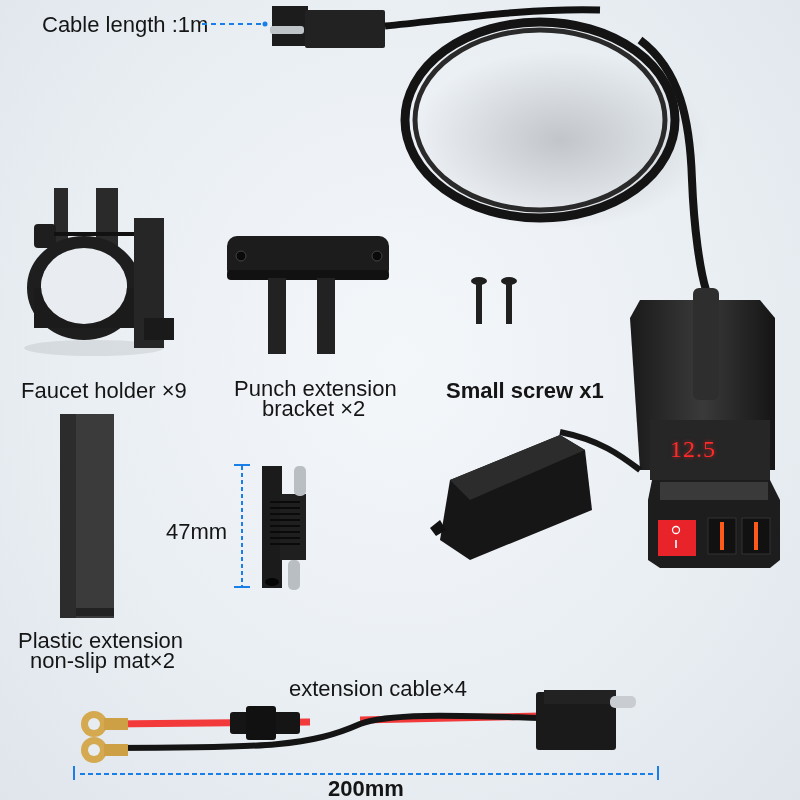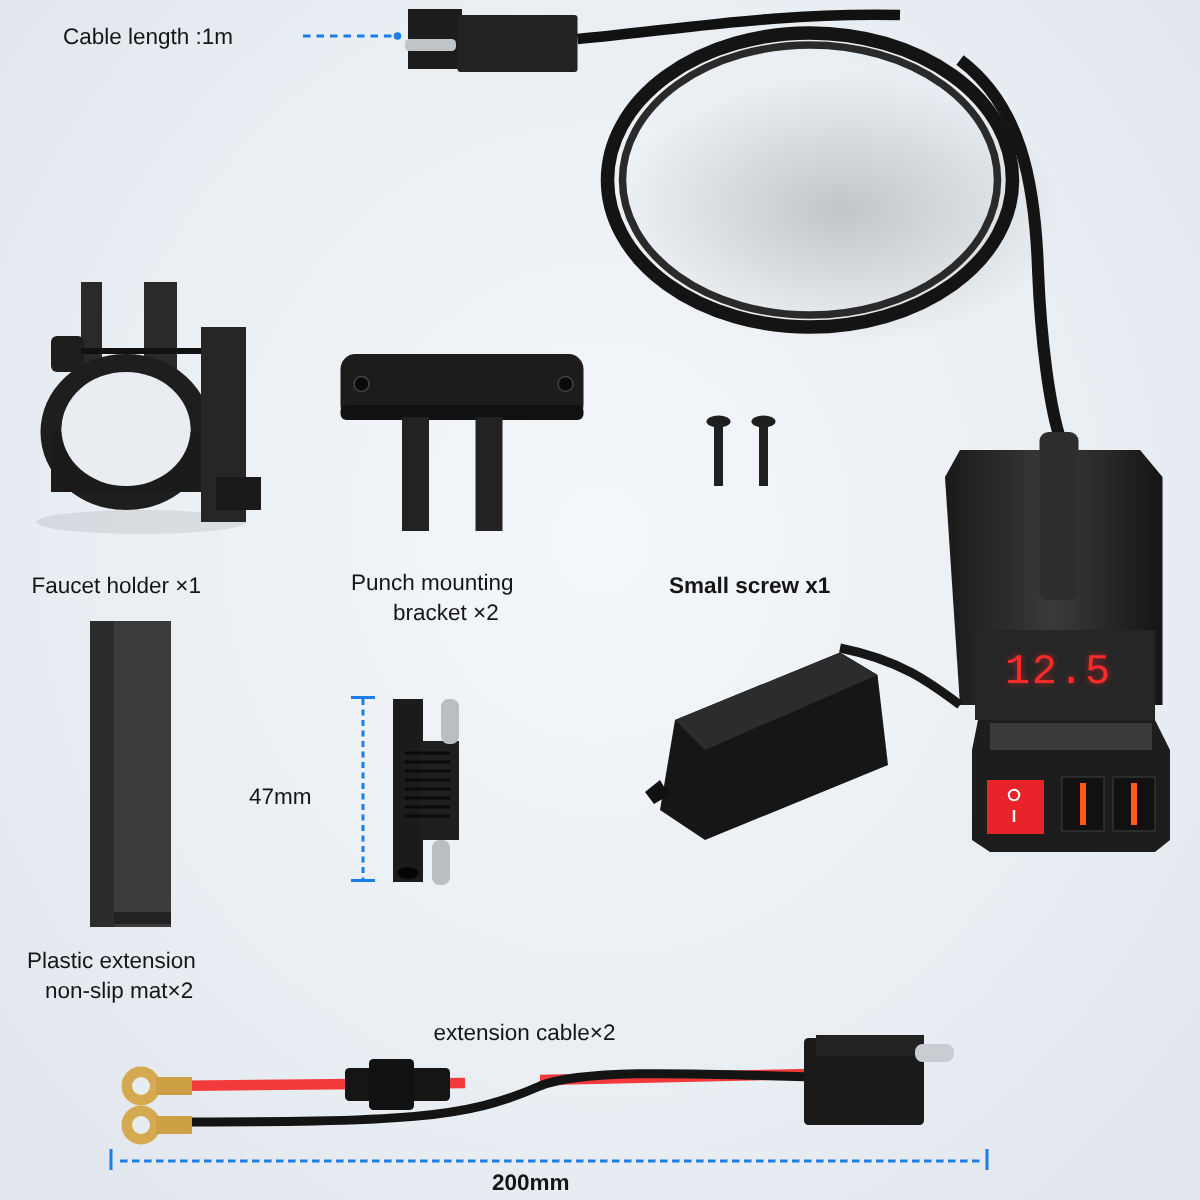--- a/index.html
+++ b/index.html
@@ -2,21 +2,21 @@
 <html><head>
 <meta charset="utf-8">
 <style>
   html, body { margin: 0; padding: 0; }
   body {
     width: 800px; height: 800px; overflow: hidden; position: relative;
     background: radial-gradient(ellipse at 50% 45%, #f4f7fa 0%, #e9eef3 60%, #dfe5eb 100%);
     font-family: "Liberation Sans", sans-serif;
     color: #111;
   }
-  .label { position: absolute; font-size: 15px; line-height: 21px; color: #151515; white-space: nowrap; }
+  .label { position: absolute; font-size: 22px; line-height: 21px; color: #151515; white-space: nowrap; }
   .label.center { text-align: center; }
   .obj { position: absolute; }
   svg { display: block; }
 </style>
 </head>
 <body>
 
 <div class="label" style="left:42px; top:14px;">Cable length :1m</div>
 <svg class="obj" style="left:200px; top:18px;" width="70" height="12">
   <line x1="2" y1="6" x2="64" y2="6" stroke="#1a7ee8" stroke-width="2" stroke-dasharray="5,4"></line>
@@ -65,45 +65,45 @@
   <rect x="720" y="522" width="4" height="28" fill="#ff5a1a"></rect>
   <rect x="742" y="518" width="28" height="36" fill="#111" stroke="#333"></rect>
   <rect x="754" y="522" width="4" height="28" fill="#ff5a1a"></rect>
 
   <path d="M640,470 C620,455 600,440 560,432" stroke="#161616" stroke-width="6" fill="none"></path>
 
   <path d="M450,480 L560,435 L585,450 L592,510 L470,560 L440,540 Z" fill="#161616"></path>
   <path d="M450,480 L560,435 L585,450 L470,500 Z" fill="#2c2c2c"></path>
   <path d="M440,520 L430,528 L436,536 L446,530 Z" fill="#111"></path>
 </svg>
-<div class="obj" style="left:670px; top:432px; font-family:Liberation Mono, monospace; font-size:28px; line-height:34px; color:#ff2a2a; letter-spacing:1px; text-shadow:0 0 4px rgba(255,40,40,0.6);">12.5</div>
+<div class="obj" style="left:670px; top:432px; font-family:Liberation Serif, serif; font-size:24px; line-height:34px; color:#ff2a2a; letter-spacing:1px; text-shadow:0 0 4px rgba(255,40,40,0.6);">12.5</div>
 
 <svg class="obj" style="left:14px; top:188px;" width="160" height="170">
   <ellipse cx="80" cy="160" rx="70" ry="8" fill="#000" opacity="0.08"></ellipse>
   <rect x="40" y="0" width="14" height="70" fill="#2a2a2a"></rect>
   <rect x="82" y="0" width="22" height="70" fill="#2a2a2a"></rect>
   <rect x="20" y="36" width="22" height="24" rx="4" fill="#1e1e1e"></rect>
   <line x1="40" y1="46" x2="126" y2="46" stroke="#111" stroke-width="4"></line>
   <ellipse cx="70" cy="100" rx="50" ry="45" fill="none" stroke="#1e1e1e" stroke-width="14"></ellipse>
   <rect x="20" y="100" width="100" height="40" fill="#1b1b1b"></rect>
   <ellipse cx="70" cy="98" rx="43" ry="38" fill="#e9edf1"></ellipse>
   <rect x="120" y="30" width="30" height="130" fill="#262626"></rect>
   <rect x="130" y="130" width="30" height="22" fill="#1a1a1a"></rect>
 </svg>
-<div class="label" style="left:21px; top:380px;">Faucet holder ×1</div>
+<div class="label" style="left:21px; top:380px;">Faucet holder ×9</div>
 
 <svg class="obj" style="left:225px; top:234px;" width="170" height="125">
   <rect x="2" y="2" width="162" height="44" rx="10" fill="#1c1c1c"></rect>
   <rect x="2" y="36" width="162" height="10" rx="4" fill="#111"></rect>
   <circle cx="16" cy="22" r="5" fill="#0a0a0a" stroke="#444"></circle>
   <circle cx="152" cy="22" r="5" fill="#0a0a0a" stroke="#444"></circle>
   <rect x="43" y="44" width="18" height="76" fill="#222"></rect>
   <rect x="92" y="44" width="18" height="76" fill="#222"></rect>
 </svg>
-<div class="label center" style="left:234px; top:378px;">Punch mounting</div>
+<div class="label center" style="left:234px; top:378px;">Punch extension</div>
 <div class="label center" style="left:262px; top:398px;">bracket ×2</div>
 
 <svg class="obj" style="left:466px; top:276px;" width="60" height="50">
   <ellipse cx="13" cy="5" rx="8" ry="4" fill="#1e1e1e"></ellipse>
   <rect x="10" y="6" width="6" height="42" fill="#202020"></rect>
   <ellipse cx="43" cy="5" rx="8" ry="4" fill="#1e1e1e"></ellipse>
   <rect x="40" y="6" width="6" height="42" fill="#202020"></rect>
 </svg>
 <div class="label" style="left:446px; top:380px;font-weight:bold;">Small screw x1</div>
 
@@ -132,21 +132,21 @@
     <line x1="8" y1="62" x2="38" y2="62"></line>
       <line x1="8" y1="68" x2="38" y2="68"></line>
     <line x1="8" y1="74" x2="38" y2="74"></line>
       <line x1="8" y1="80" x2="38" y2="80"></line>
   </g>
   <rect x="32" y="2" width="12" height="30" rx="5" fill="#b9bec3"></rect>
   <rect x="26" y="96" width="12" height="30" rx="5" fill="#b9bec3"></rect>
   <ellipse cx="10" cy="118" rx="7" ry="4" fill="#050505"></ellipse>
 </svg>
 
-<div class="label" style="left:289px; top:678px;">extension cable×2</div>
+<div class="label" style="left:289px; top:678px;">extension cable×4</div>
 <svg class="obj" style="left:70px; top:690px;" width="600" height="80">
   <path d="M40,34 L240,32" stroke="#f23a3a" stroke-width="7" fill="none"></path>
   <path d="M290,30 L470,26" stroke="#f23a3a" stroke-width="7" fill="none"></path>
   <path d="M40,58 C200,58 240,56 290,34 C320,22 400,26 470,28" stroke="#141414" stroke-width="6" fill="none"></path>
   <rect x="160" y="22" width="70" height="22" rx="3" fill="#151515"></rect>
   <rect x="176" y="16" width="30" height="34" rx="3" fill="#111"></rect>
   <circle cx="24" cy="34" r="13" fill="#d4a94f"></circle>
     <circle cx="24" cy="34" r="6" fill="#e7ecf1"></circle>
   <rect x="34" y="28" width="24" height="12" fill="#cda045"></rect>
   <circle cx="24" cy="60" r="13" fill="#d4a94f"></circle>

